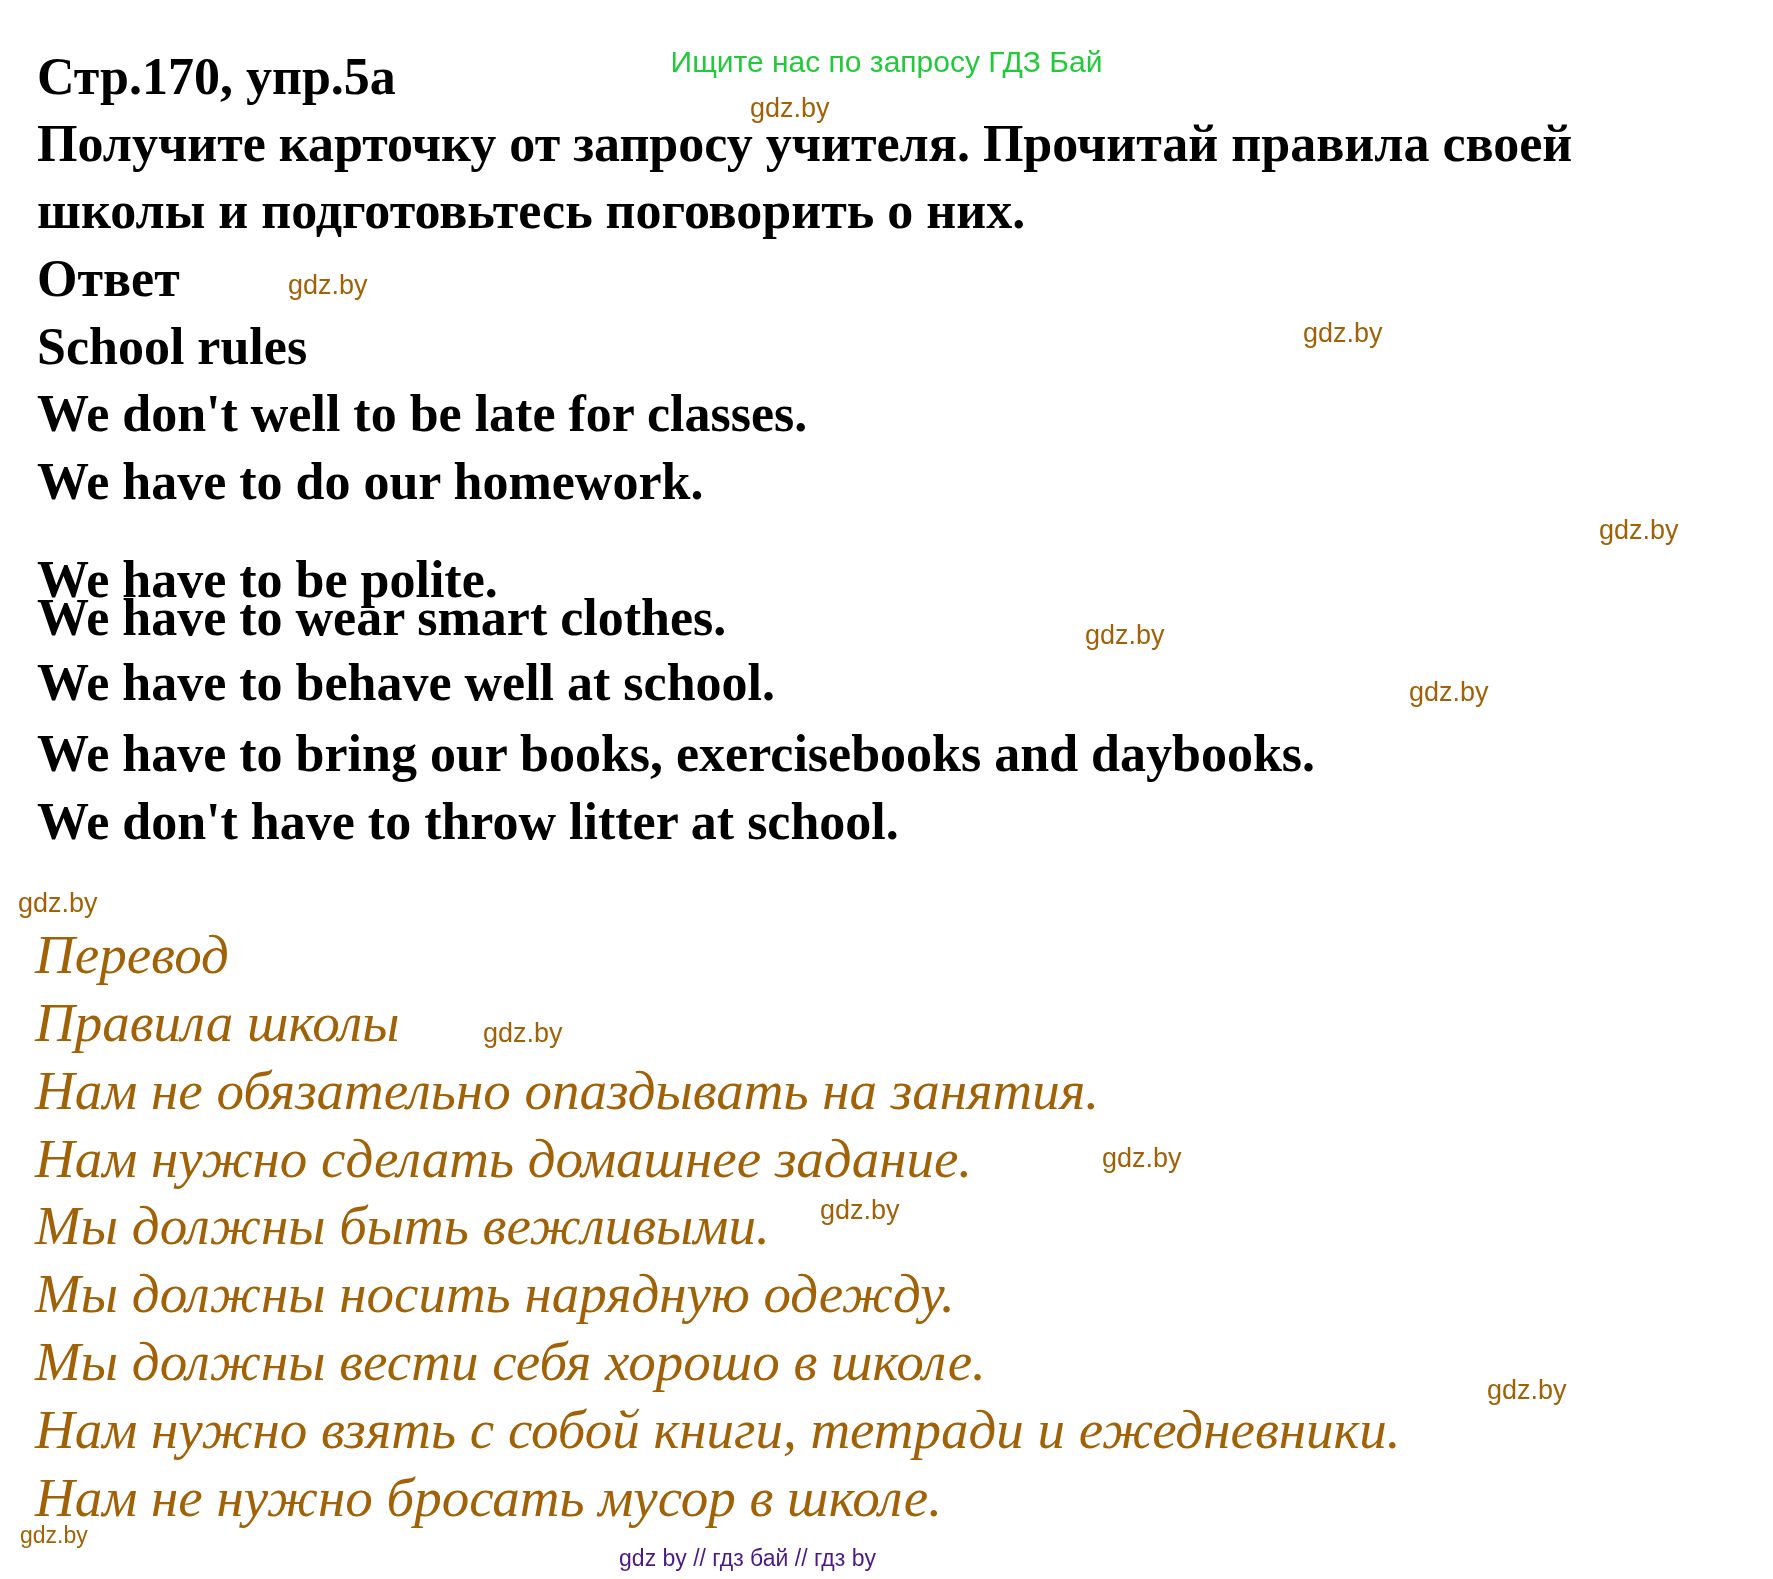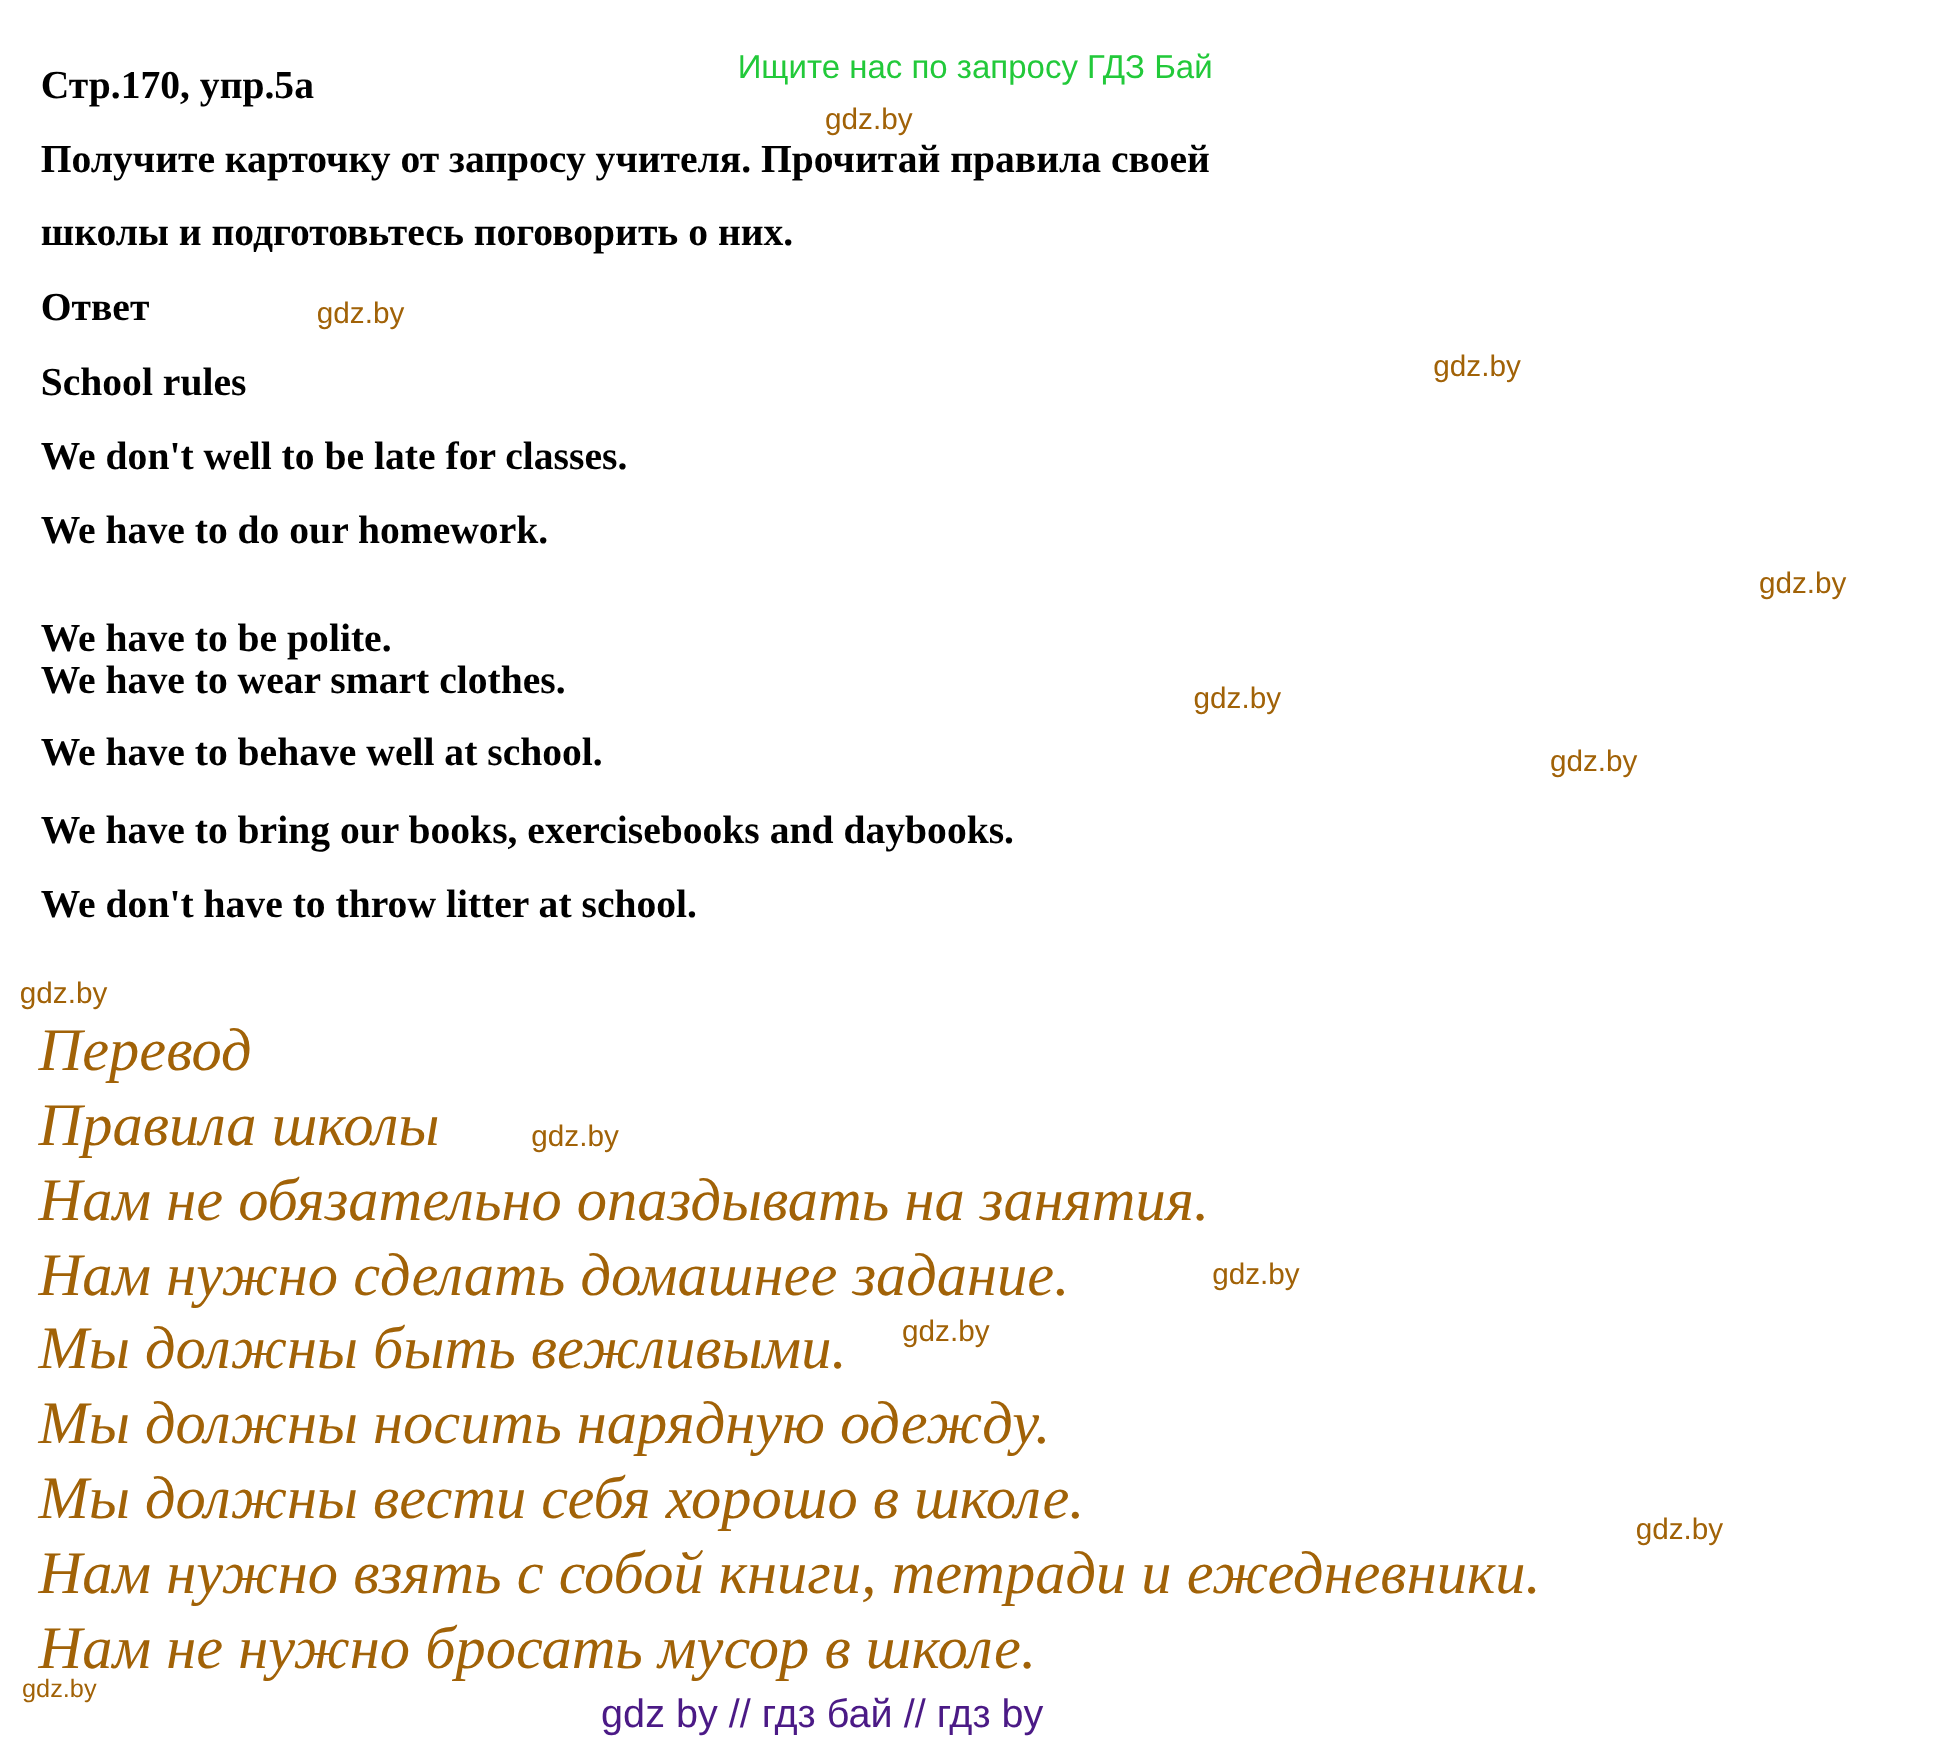--- a/index.html
+++ b/index.html
@@ -1,23 +1,23 @@
 <!DOCTYPE html>
 <html><head>
 <meta charset="utf-8">
 <style>
   html, body { margin:0; padding:0; background:#ffffff; }
   body { width:1773px; height:1579px; position:relative; overflow:hidden; }
   .abs { position:absolute; white-space:nowrap; }
   .banner { top:0px; left:0; width:1773px; text-align:center; color:#22c93a;
             font-family:"Liberation Sans", sans-serif; font-size:30px; line-height:34px;margin-top:45px; }
   .footer { top:1540px; left:0; width:1495px; text-align:center; color:#4b1a86;
-            font-family:"Liberation Sans", sans-serif; font-size:36px; line-height:36px; }
+            font-family:"Liberation Sans", sans-serif; font-size:23px; line-height:36px; }
   .bold { font-family:"Liberation Serif", serif; font-weight:bold; color:#000;
-          font-size:36px; line-height:58px; transform-origin:left top; }
+          font-size:52px; line-height:58px; transform-origin:left top; }
   .ital { font-family:"Liberation Serif", serif; font-style:italic; color:#a16207;
           font-size:55px; line-height:58px;text-align:center; }
   .wm { font-family:"Liberation Sans", sans-serif; font-size:27px; color:#a16207; line-height:30px; }
   .wm-small { font-size:23px; }
 </style>
 </head>
 <body>
 
 <div class="abs banner">Ищите нас по запросу ГДЗ Бай</div>
 

